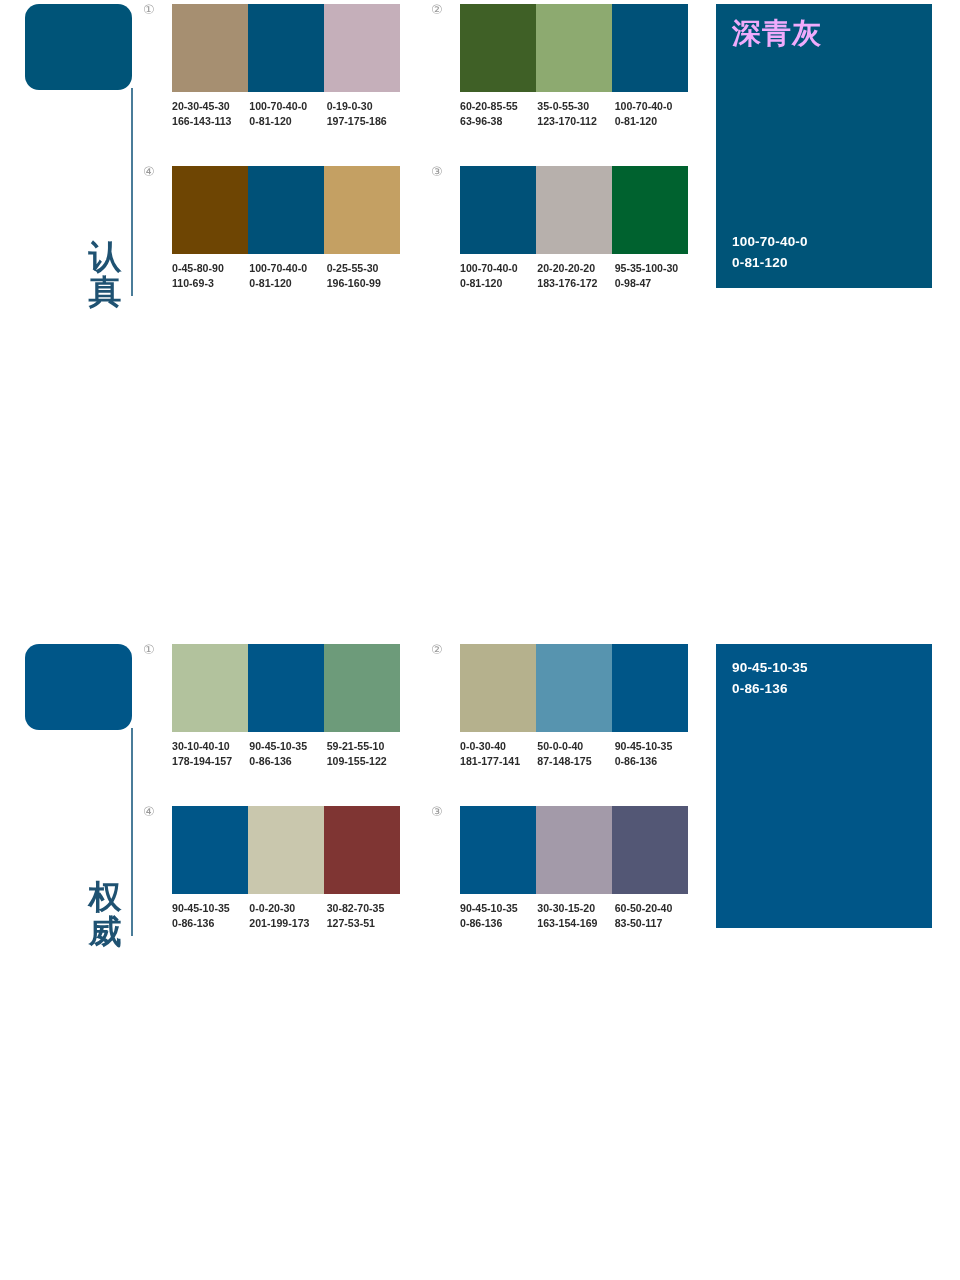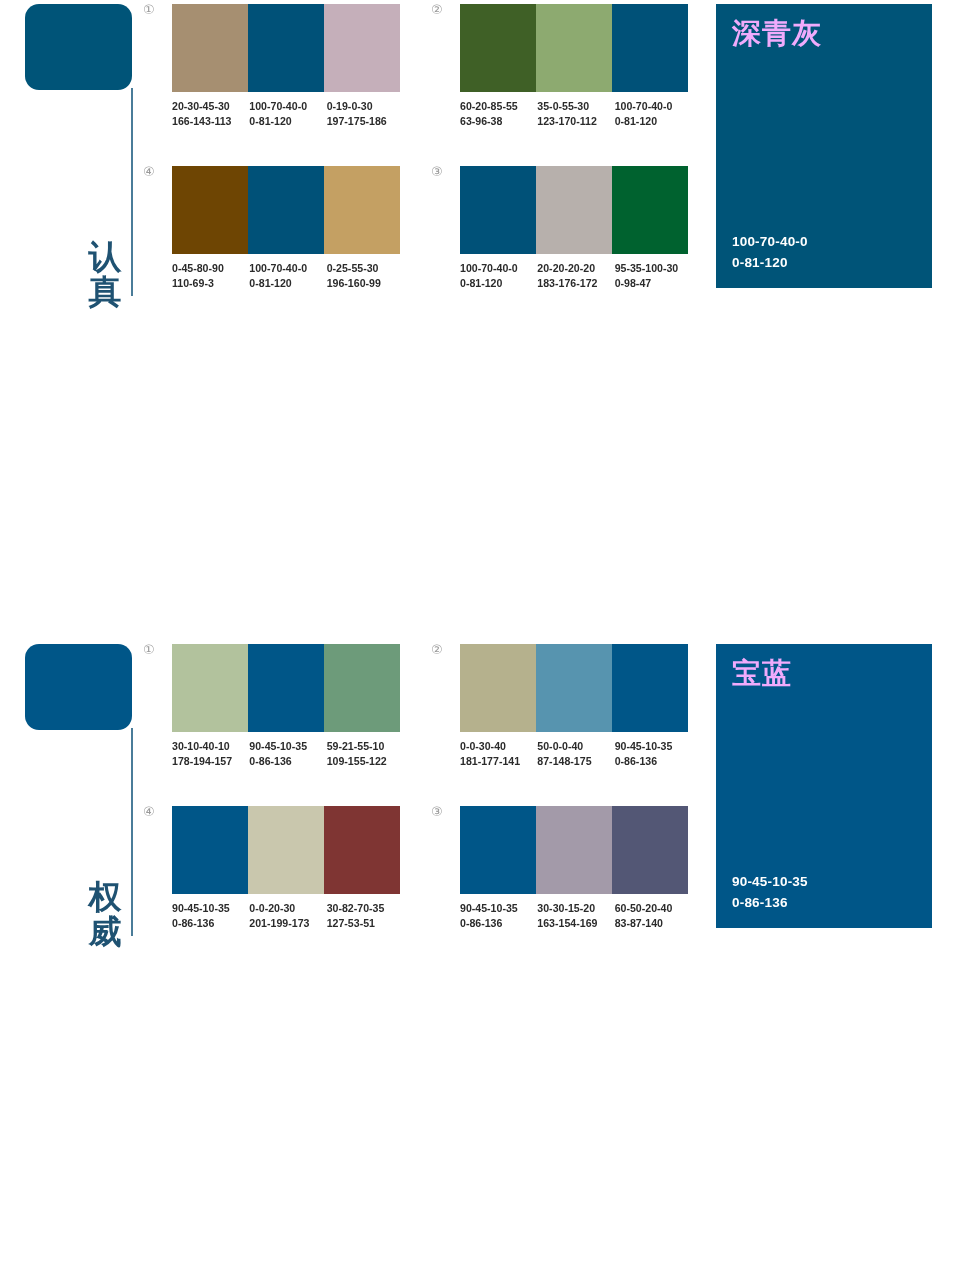--- a/index.html
+++ b/index.html
@@ -266,25 +266,24 @@
           <div class="cap">
             <b>90-45-10-35</b>
             <b>0-86-136</b>
           </div>
           <div class="cap">
             <b>30-30-15-20</b>
             <b>163-154-169</b>
           </div>
           <div class="cap">
             <b>60-50-20-40</b>
-            <b>83-87-140</b>
+            <b>83-50-117</b>
           </div>
         </div>
       </div>
       <div class="feature" style="background: rgb(0, 86, 136);">
-        <div class="fname">宝蓝</div>
         <div class="fcodes">
           <b>90-45-10-35</b>
           <b>0-86-136</b>
         </div>
       </div>
     </div>
   </div>
 
 </body></html>

